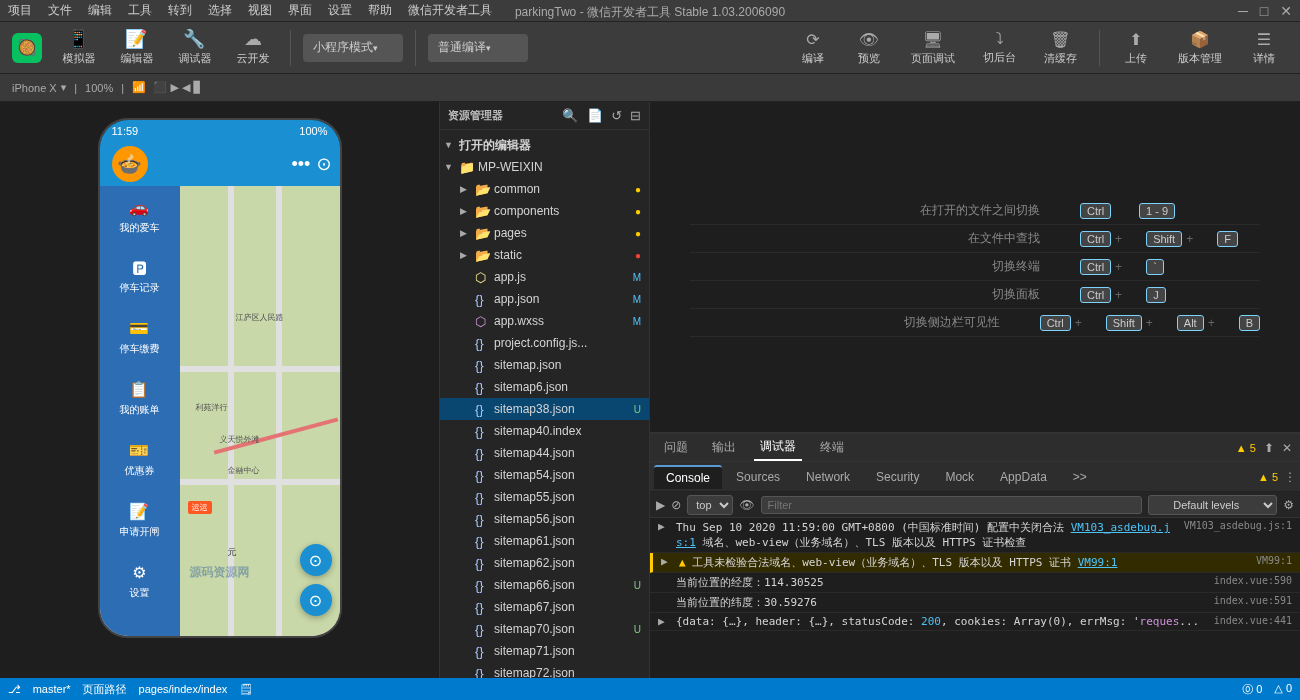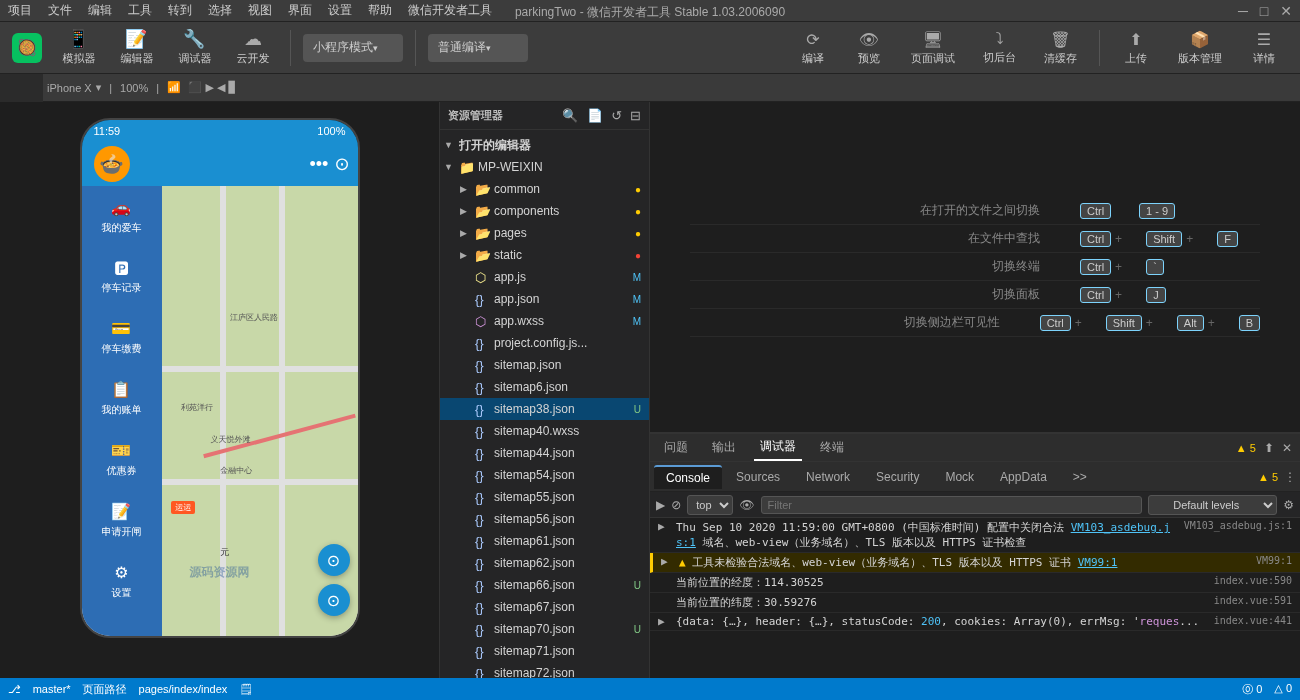--- a/index.html
+++ b/index.html
@@ -92,24 +92,23 @@
     }
     .icon-tool-btn .icon-area { font-size: 16px; color: #aaa; }
     .icon-tool-btn .label { font-size: 11px; color: #ccc; margin-top: 2px; }
 
     
     .sub-toolbar {
       background: #3a3a3a;
       height: 28px;
       display: flex;
       align-items: center;
-      padding: 0 4px;
+      padding: 0 12px;
       gap: 8px;
       border-bottom: 1px solid #222;
-      margin-left: 43px;
     }
     .sub-toolbar span { font-size: 11px; color: #aaa; }
     .phone-selector { display: flex; align-items: center; gap: 4px; cursor: pointer; }
     .sub-sep { color: #555; }
 
     
     .main-layout {
       display: flex;
       height: calc(700px - 22px - 52px - 28px);
     }
@@ -120,21 +119,21 @@
       background: #1e1e1e;
       border-right: 1px solid #333;
       display: flex;
       flex-direction: column;
       align-items: center;
       overflow: hidden;
       position: relative;
     }
 
     .phone-frame {
-      width: 280px;
+      width: 244px;
       height: 520px;
       background: #1a1a1a;
       border-radius: 30px;
       border: 2px solid #444;
       margin-top: 10px;
       overflow: hidden;
       position: relative;
       display: flex;
       flex-direction: column;
     }
@@ -735,21 +734,21 @@
       </div>
       <div class="tree-item selected" style="padding-left:20px;">
         <span class="tree-arrow"></span>
         <span class="tree-icon" style="color:#a8c7fa;">{}</span>
         <span class="tree-label">sitemap38.json</span>
         <span class="tree-badge badge-u">U</span>
       </div>
       <div class="tree-item" style="padding-left:20px;">
         <span class="tree-arrow"></span>
         <span class="tree-icon" style="color:#a8c7fa;">{}</span>
-        <span class="tree-label">sitemap40.wxss</span>
+        <span class="tree-label">sitemap40.index</span>
       </div>
       <div class="tree-item" style="padding-left:20px;">
         <span class="tree-arrow"></span>
         <span class="tree-icon" style="color:#a8c7fa;">{}</span>
         <span class="tree-label">sitemap44.json</span>
       </div>
       <div class="tree-item" style="padding-left:20px;">
         <span class="tree-arrow"></span>
         <span class="tree-icon" style="color:#a8c7fa;">{}</span>
         <span class="tree-label">sitemap54.json</span>

